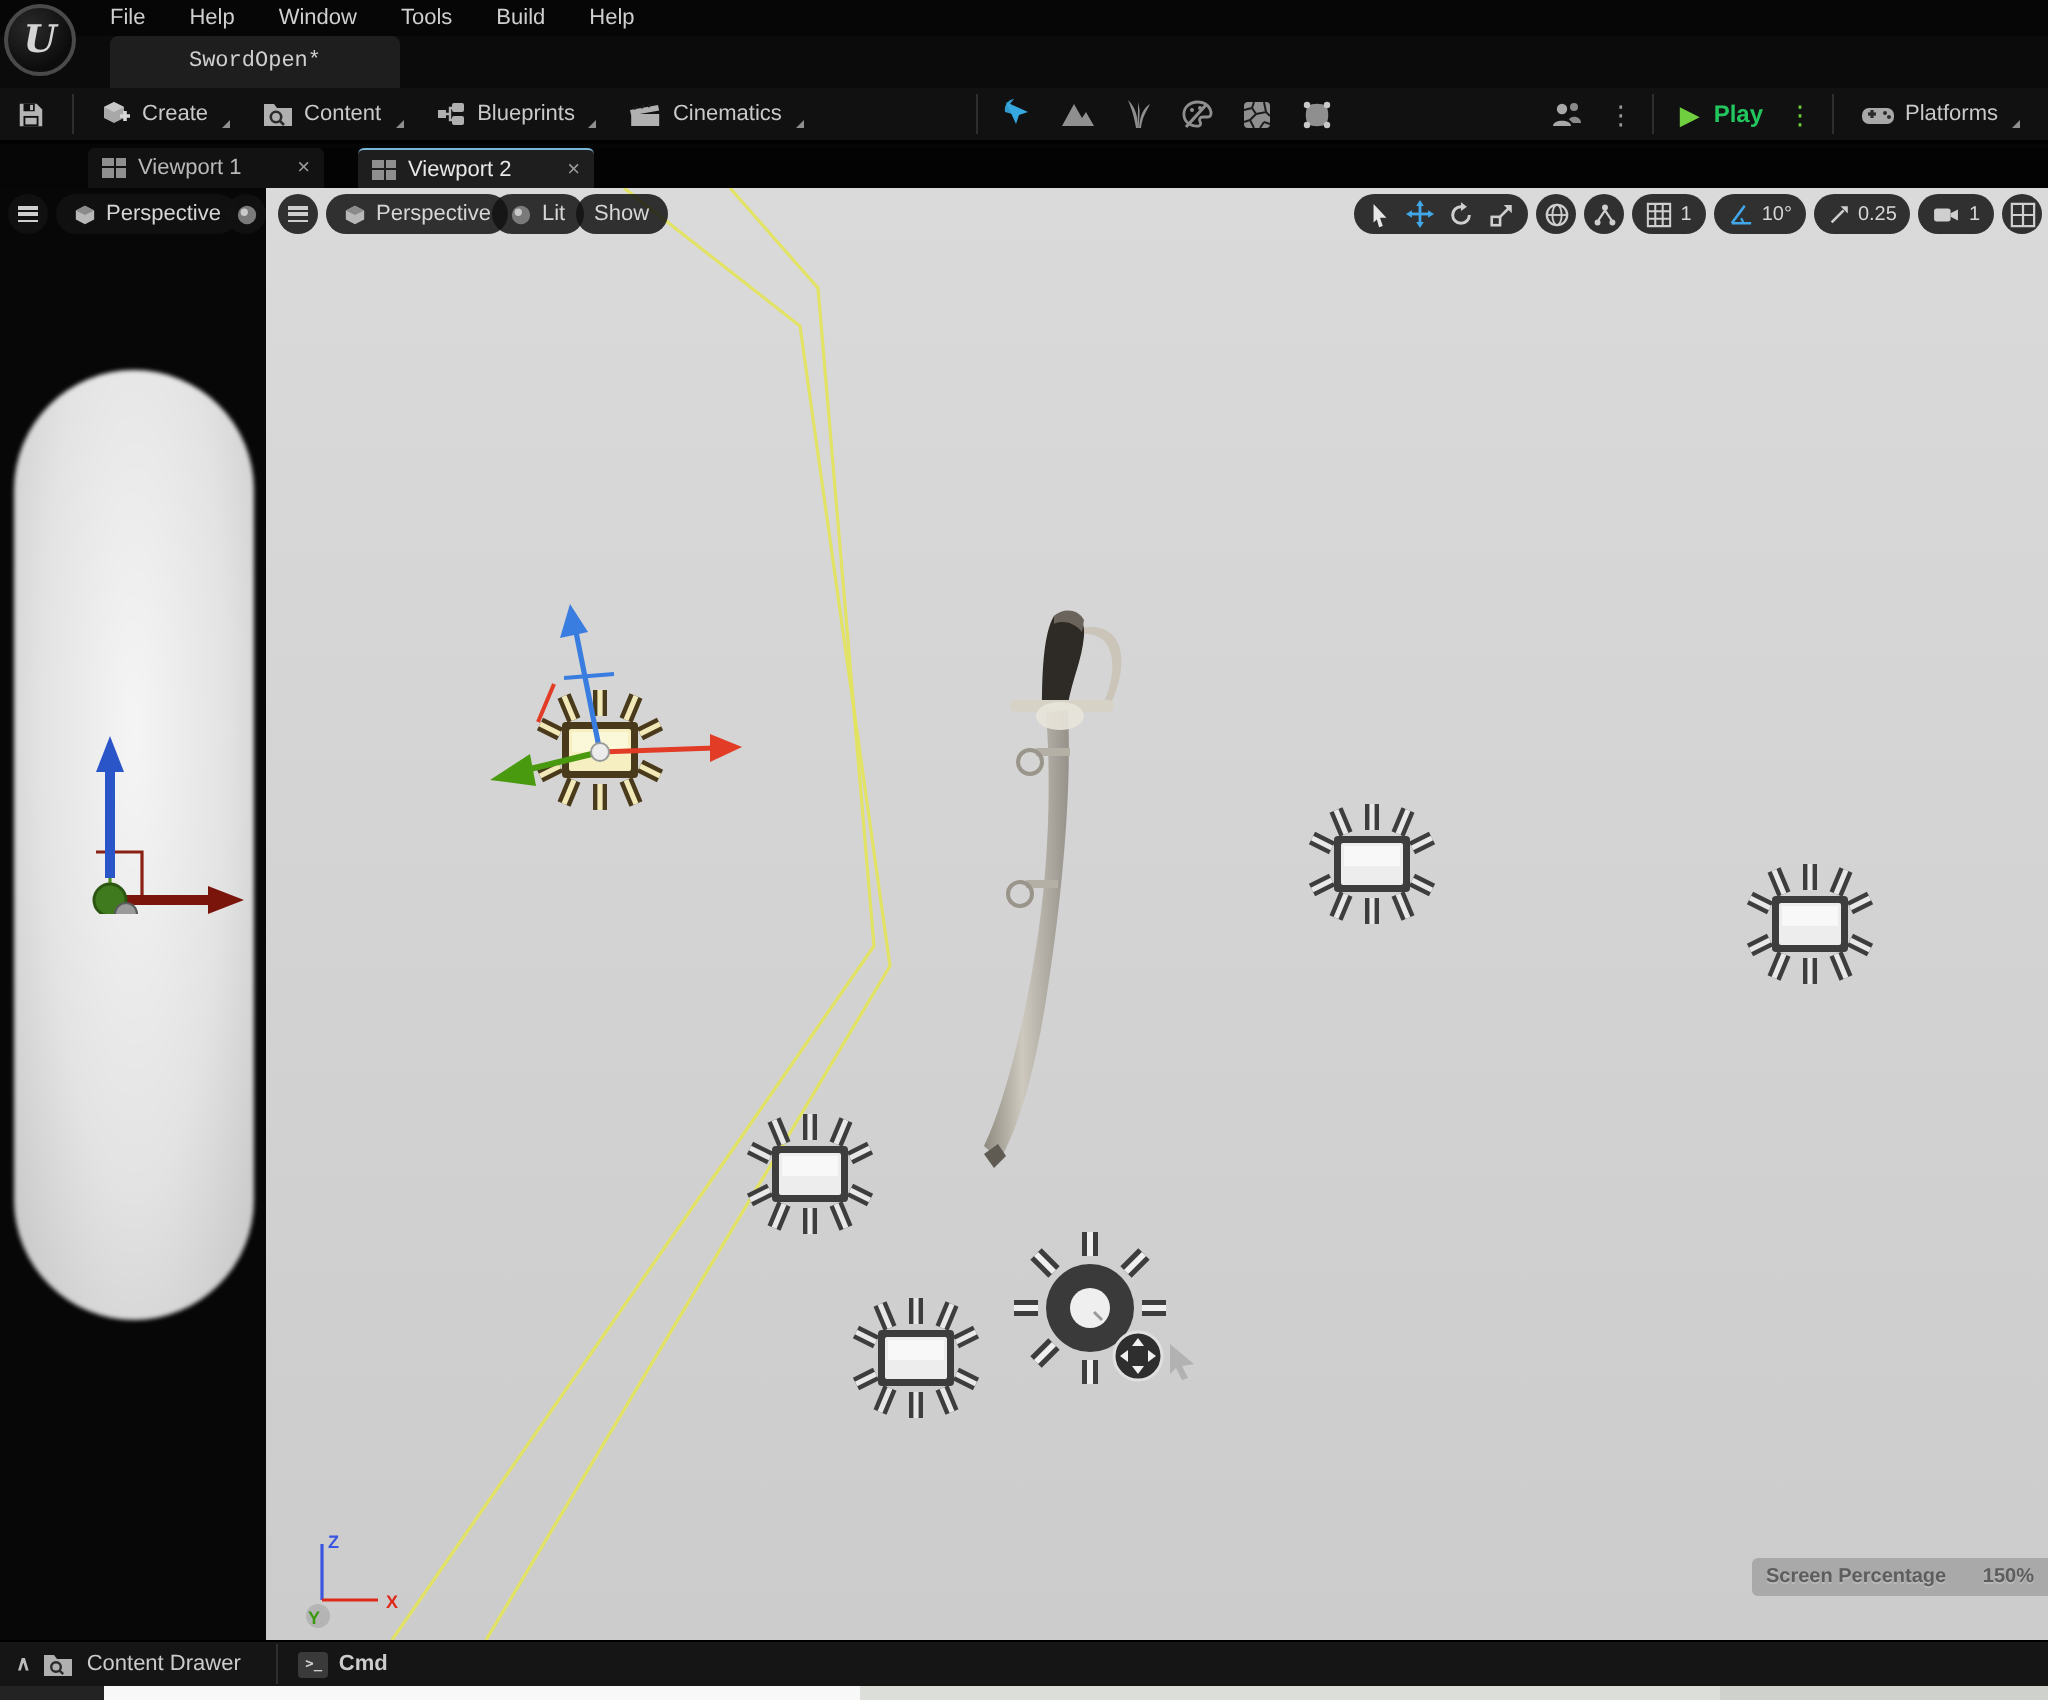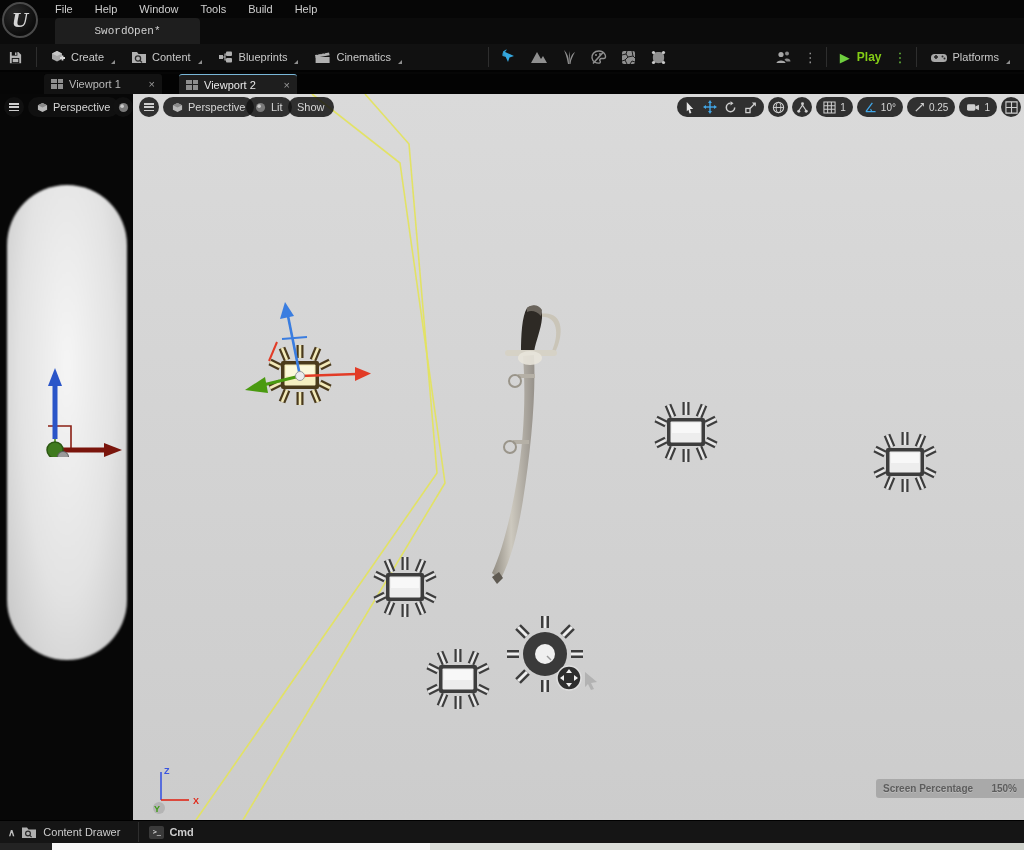--- a/index.html
+++ b/index.html
@@ -26,21 +26,21 @@
   .toolbar { position:absolute; left:0; top:44px; width:1024px; height:28px; background:#111111;
     display:flex; align-items:center; border-bottom:2px solid #020202; }
   .tb-btn { display:flex; align-items:center; gap:5px; color:#c9c9c9; font-size:11px;
     padding:0 8px; height:24px; position:relative; }
   .tb-btn svg { display:block; }
   .dd-corner { width:0; height:0; border-left:4px solid transparent; border-bottom:4px solid #8f8f8f;
     margin-left:2px; margin-top:10px; }
   .tb-divider { width:1px; height:20px; background:#2e2e2e; margin:0 5px; }
   .mode-btn { width:30px; height:24px; display:flex; align-items:center; justify-content:center; }
   .spacer { flex:1; }
-  .play-label { color:#84cc16; font-size:12px; font-weight:bold; }
+  .play-label { color:#22c55e; font-size:12px; font-weight:bold; }
   .kebab { color:#9a9a9a; font-size:13px; padding:0 4px; }
   .kebab.green { color:#6fcf3f; }
 
   
   .tabstrip { position:absolute; left:0; top:74px; width:1024px; height:20px; background:#030303;margin-left:44px; }
   .vtab { position:absolute; top:0; height:20px; width:118px; display:flex; align-items:center;
     gap:6px; padding:0 7px; font-size:11px; color:#b9b9b9; background:#121212; border-radius:3px 3px 0 0; }
   .vtab.active { background:#1e1e1e; color:#e8e8e8; border-top:1px solid #79b7d8; }
   .vtab .grid-ic { width:12px; height:10px; display:grid; grid-template-columns:6px 5px;
     grid-template-rows:4px 5px; gap:1px; }

